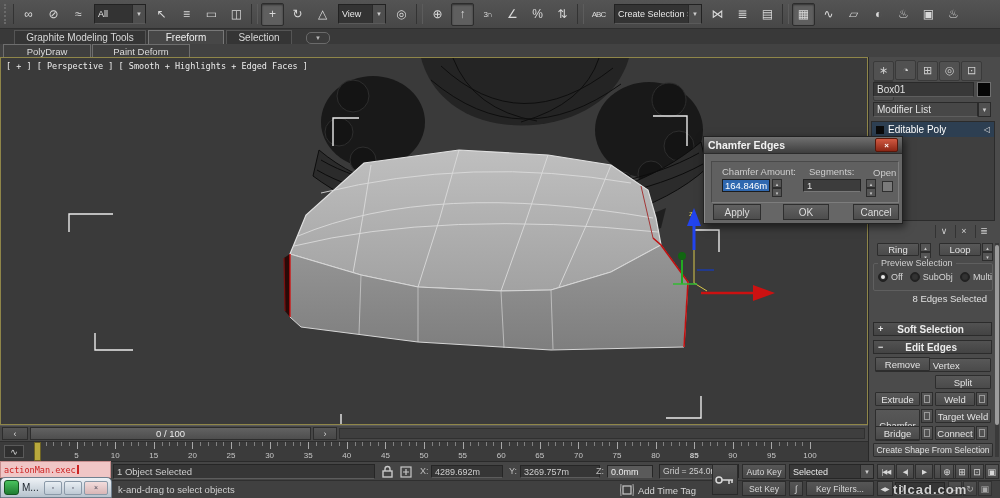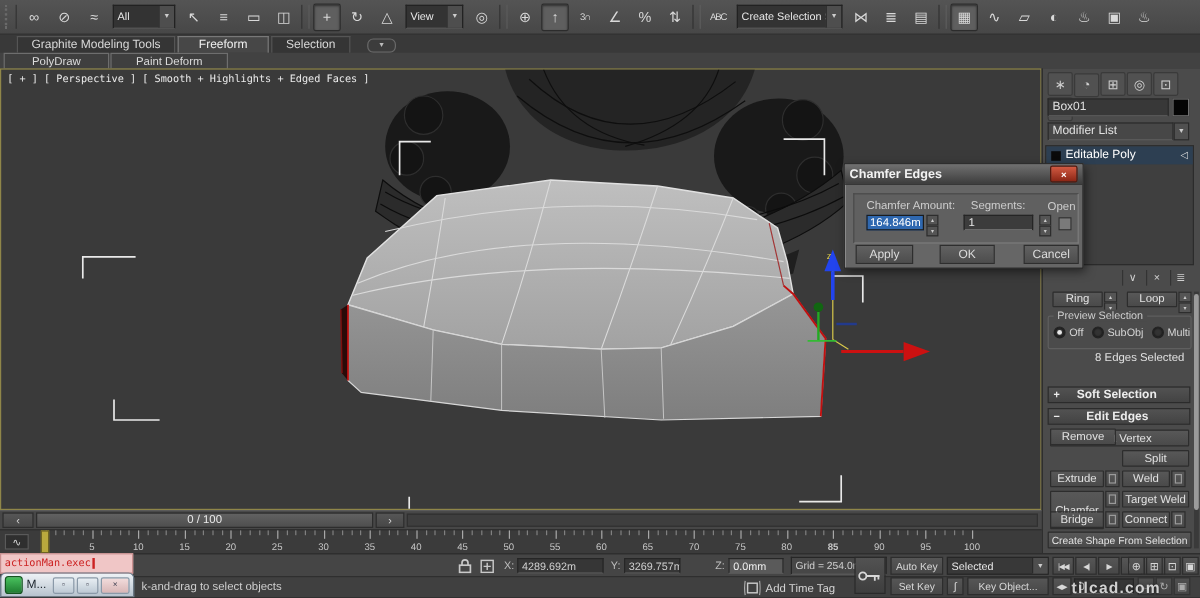--- a/index.html
+++ b/index.html
@@ -479,32 +479,33 @@
         <div class="tick" style="left: 756.84px;"></div>
         <div class="tick" style="left: 764.56px;"></div>
         <div class="tick" style="left: 772.28px;"></div>
         <div class="tick major" style="left: 780px;"></div>
         <div class="tick-label" style="left: 780px;">100</div>
       </div>
     <div id="tb-marker" style="position: absolute; top: 0px; width: 7px; height: 19px; background: rgb(185, 169, 61); border: 1px solid rgb(109, 99, 36); box-sizing: border-box; left: 34px;"></div>
   </div>
 
   <div id="rowC" class="abs">
+    <div class="sfield" style="left:113px;top:2px;width:262px;height:15px;font-size:9.5px;line-height:13px;">1 Object Selected</div>
     <svg class="abs" style="left:381px;top:3px;" width="13" height="13">
       <rect x="2" y="6" width="9" height="6" fill="none" stroke="#c9c9c9" stroke-width="1.4"></rect>
       <path d="M4,6 V4 a2.5,2.5 0 0 1 5,0 V6" fill="none" stroke="#c9c9c9" stroke-width="1.4"></path>
     </svg>
     <svg class="abs" style="left:399px;top:3px;" width="14" height="13">
       <rect x="2" y="2" width="10" height="10" fill="none" stroke="#c9c9c9" stroke-width="1.2"></rect>
       <path d="M4,7 H10 M7,4 V10" stroke="#c9c9c9" stroke-width="1.2"></path>
     </svg>
     <div class="slabel" style="left:420px;top:4px;">X:</div>
     <div class="sfield" style="left:431px;top:3px;width:72px;height:13px;">4289.692m</div>
     <div class="slabel" style="left:509px;top:4px;">Y:</div>
-    <div class="sfield" style="left:520px;top:3px;width:47px;height:13px;">3269.757m</div>
+    <div class="sfield" style="left:520px;top:3px;width:80px;height:13px;">3269.757m</div>
     <div class="slabel" style="left:596px;top:4px;">Z:</div>
     <div class="sfield" style="left:607px;top:3px;width:46px;height:13px;background:#5a5a5a;color:#eee;">0.0mm</div>
     <div class="sfield" style="left:659px;top:2px;width:80px;height:15px;background:#474747;font-size:8.6px;line-height:13px;">Grid = 254.0mm</div>
   </div>
 
   <div id="rowD" class="abs">
     <div style="position:absolute;left:118px;top:3px;font-size:9.5px;color:#cfcfcf;">k-and-drag to select objects</div>
     <svg class="abs" style="left:620px;top:2px;" width="14" height="14">
       <rect x="3" y="3" width="8" height="8" fill="none" stroke="#c9c9c9" stroke-width="1.2"></rect>
       <path d="M1,1 Q0,7 1,13 M13,1 Q14,7 13,13" stroke="#aaa" fill="none"></path>
@@ -518,21 +519,21 @@
       <path d="M7,6 H18 M14,6 V10 M17,6 V9" stroke="#d8d8d8" stroke-width="1.5" fill="none"></path>
     </svg>
   </div>
   <div class="sbtn" style="left:742px;top:464px;width:44px;height:15px;font-size:8.6px;z-index:30;">Auto Key</div>
   <div class="sbtn" style="left:742px;top:481px;width:44px;height:15px;font-size:8.6px;z-index:30;">Set Key</div>
   <div class="ab s" style="position:absolute;left:789px;top:464px;width:85px;height:15px;background:#383838;border:1px solid #262626;display:flex;align-items:center;z-index:30;box-sizing:border-box;">
     <span style="flex:1;padding:0 3px;font-size:9px;color:#e8e8e8;">Selected</span>
     <span style="width:12px;height:100%;background:#4e4e4e;border-left:1px solid #2a2a2a;font-size:6px;display:flex;align-items:center;justify-content:center;color:#ccc;">▼</span>
   </div>
   <div class="sbtn" style="left:789px;top:481px;width:14px;height:15px;font-size:9px;z-index:30;">∫</div>
-  <div class="sbtn" style="left:806px;top:481px;width:68px;height:15px;font-size:8.6px;z-index:30;">Key Object...</div>
+  <div class="sbtn" style="left:806px;top:481px;width:68px;height:15px;font-size:8.6px;z-index:30;">Key Filters...</div>
   <div id="playback" class="abs" style="left:877px;top:464px;display:flex;gap:1px;z-index:30;">
       <div class="sbtn pb" style="position: static;">|◀◀</div>
       <div class="sbtn pb" style="position: static;">◀|</div>
       <div class="sbtn pb" style="position: static;">▶</div>
       <div class="sbtn pb" style="position: static;">|▶</div>
       <div class="sbtn pb" style="position: static;">▶▶|</div>
     </div>
   <div id="nav1" class="abs" style="left:940px;top:464px;display:flex;gap:1px;z-index:30;">
       <div class="sbtn nv" style="position: static;">⊕</div>
       <div class="sbtn nv" style="position: static;">⊞</div>

